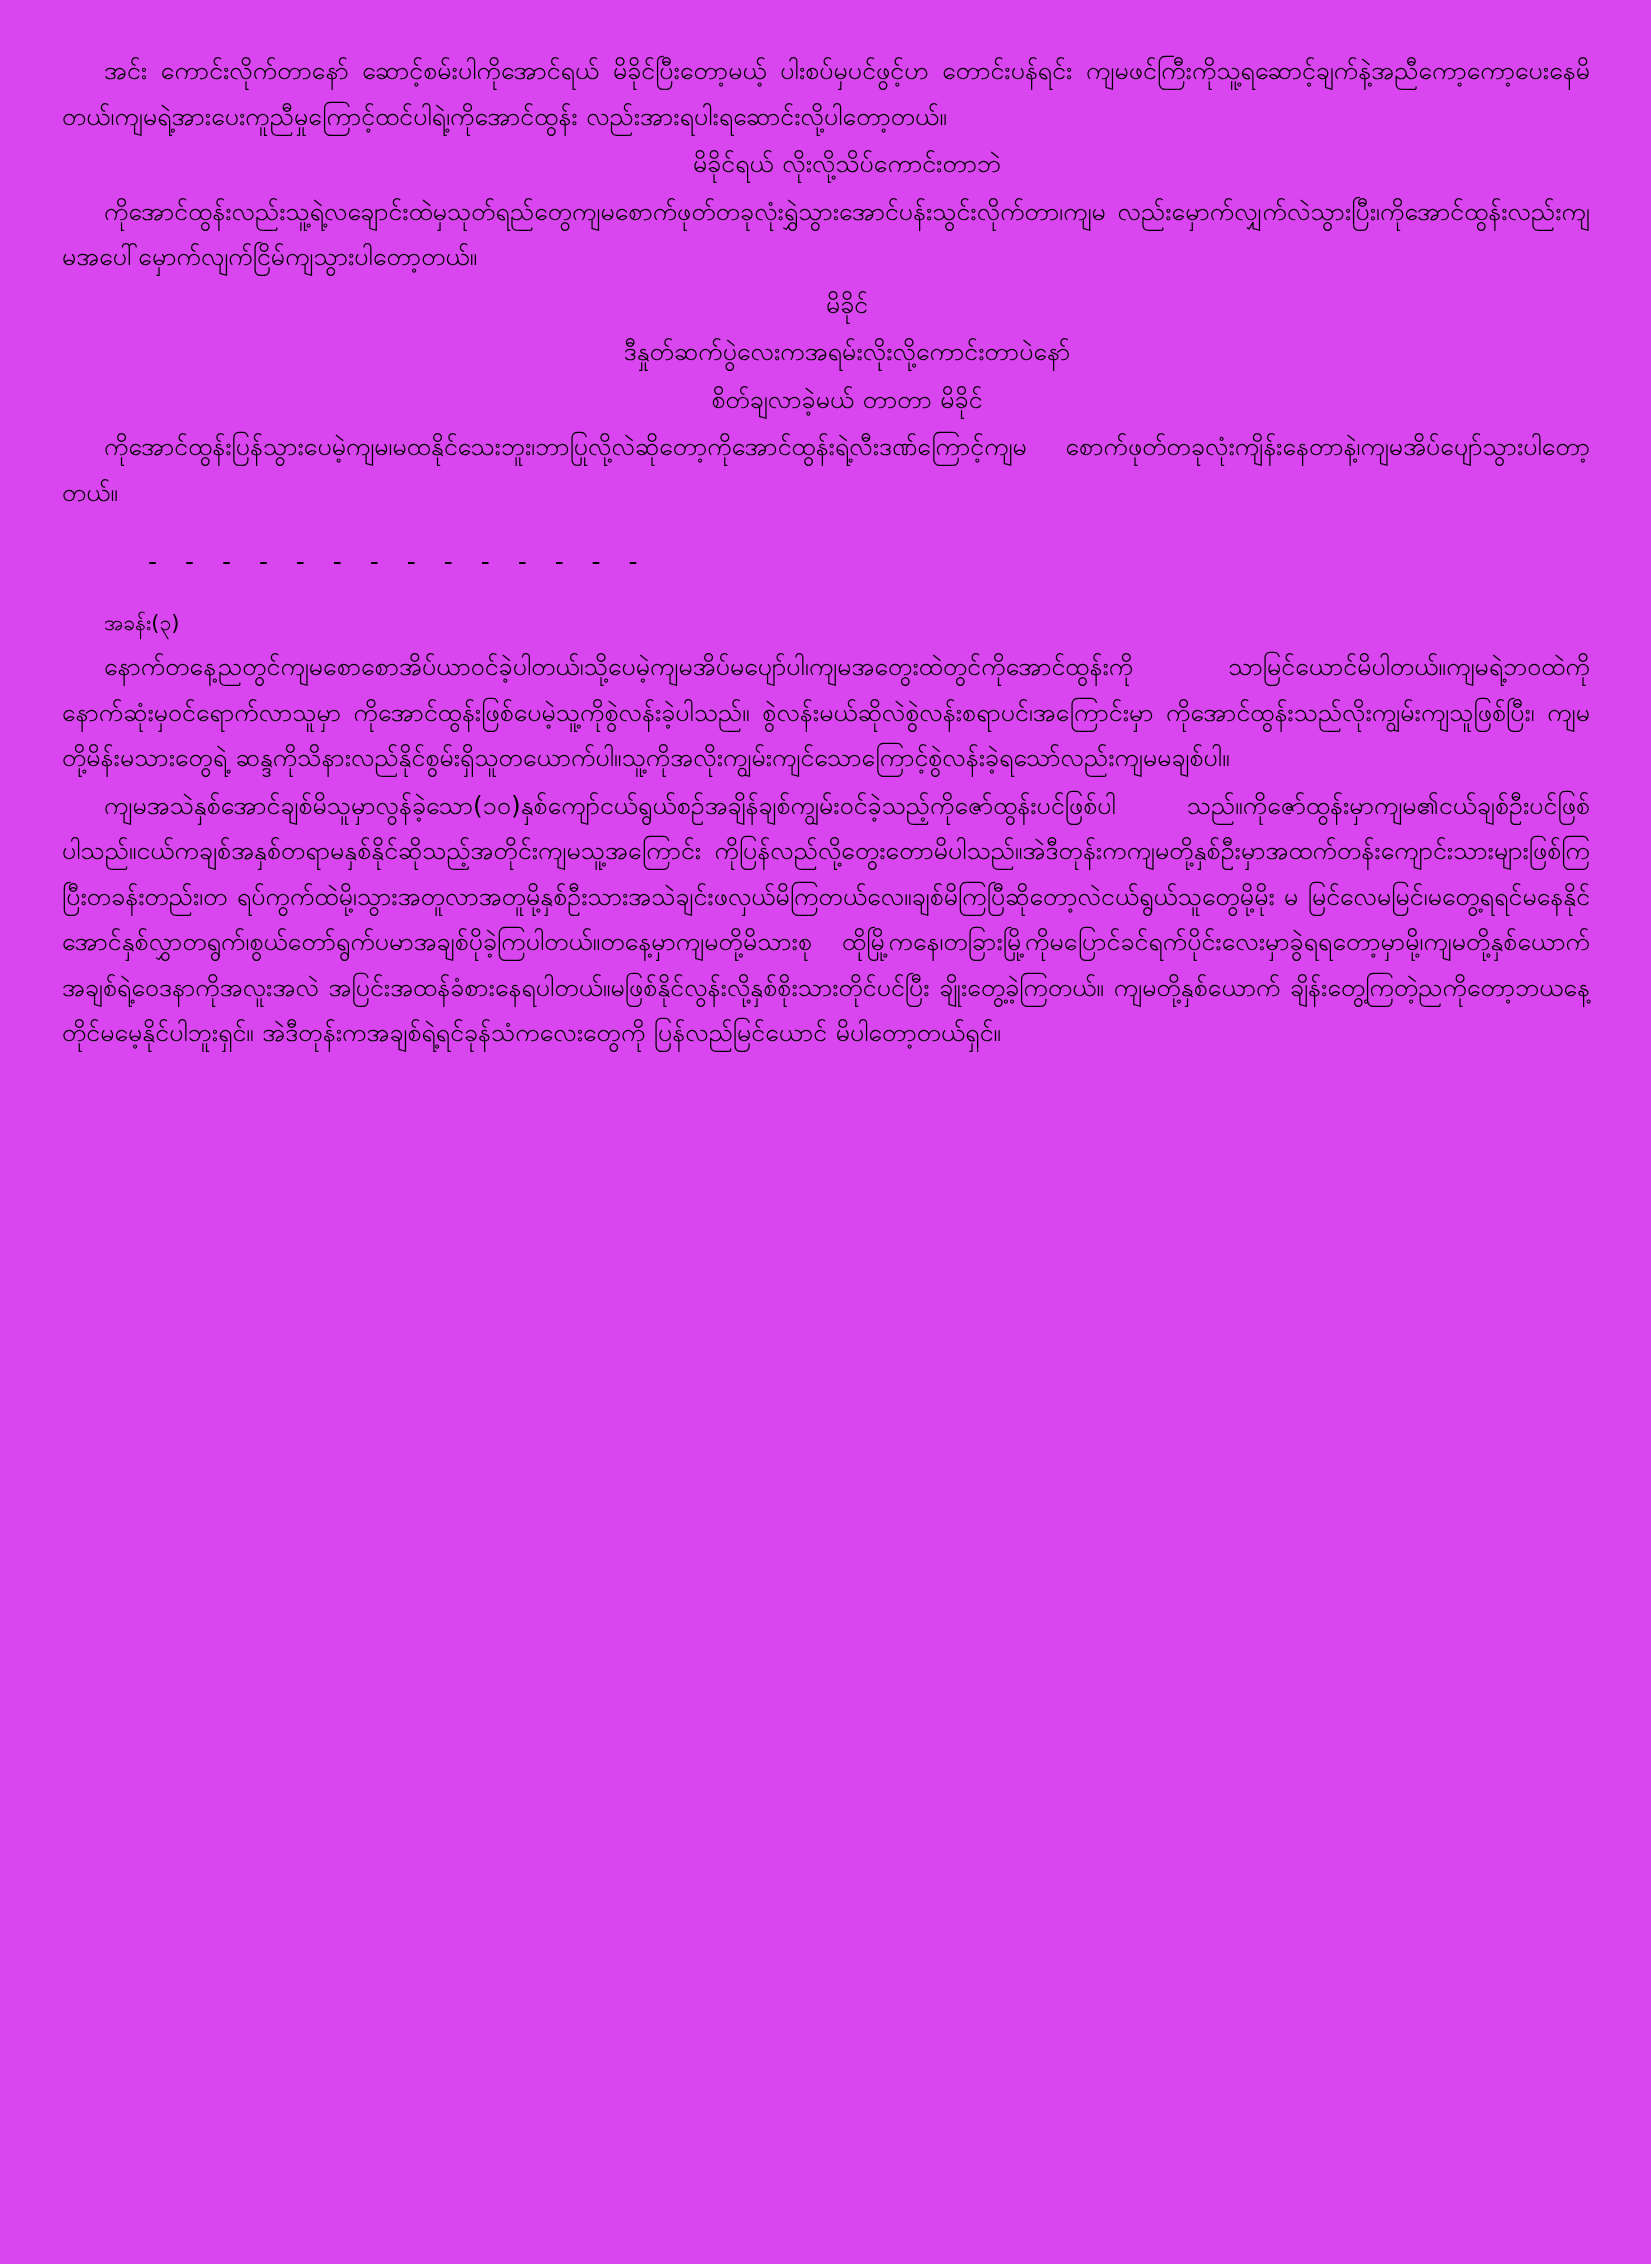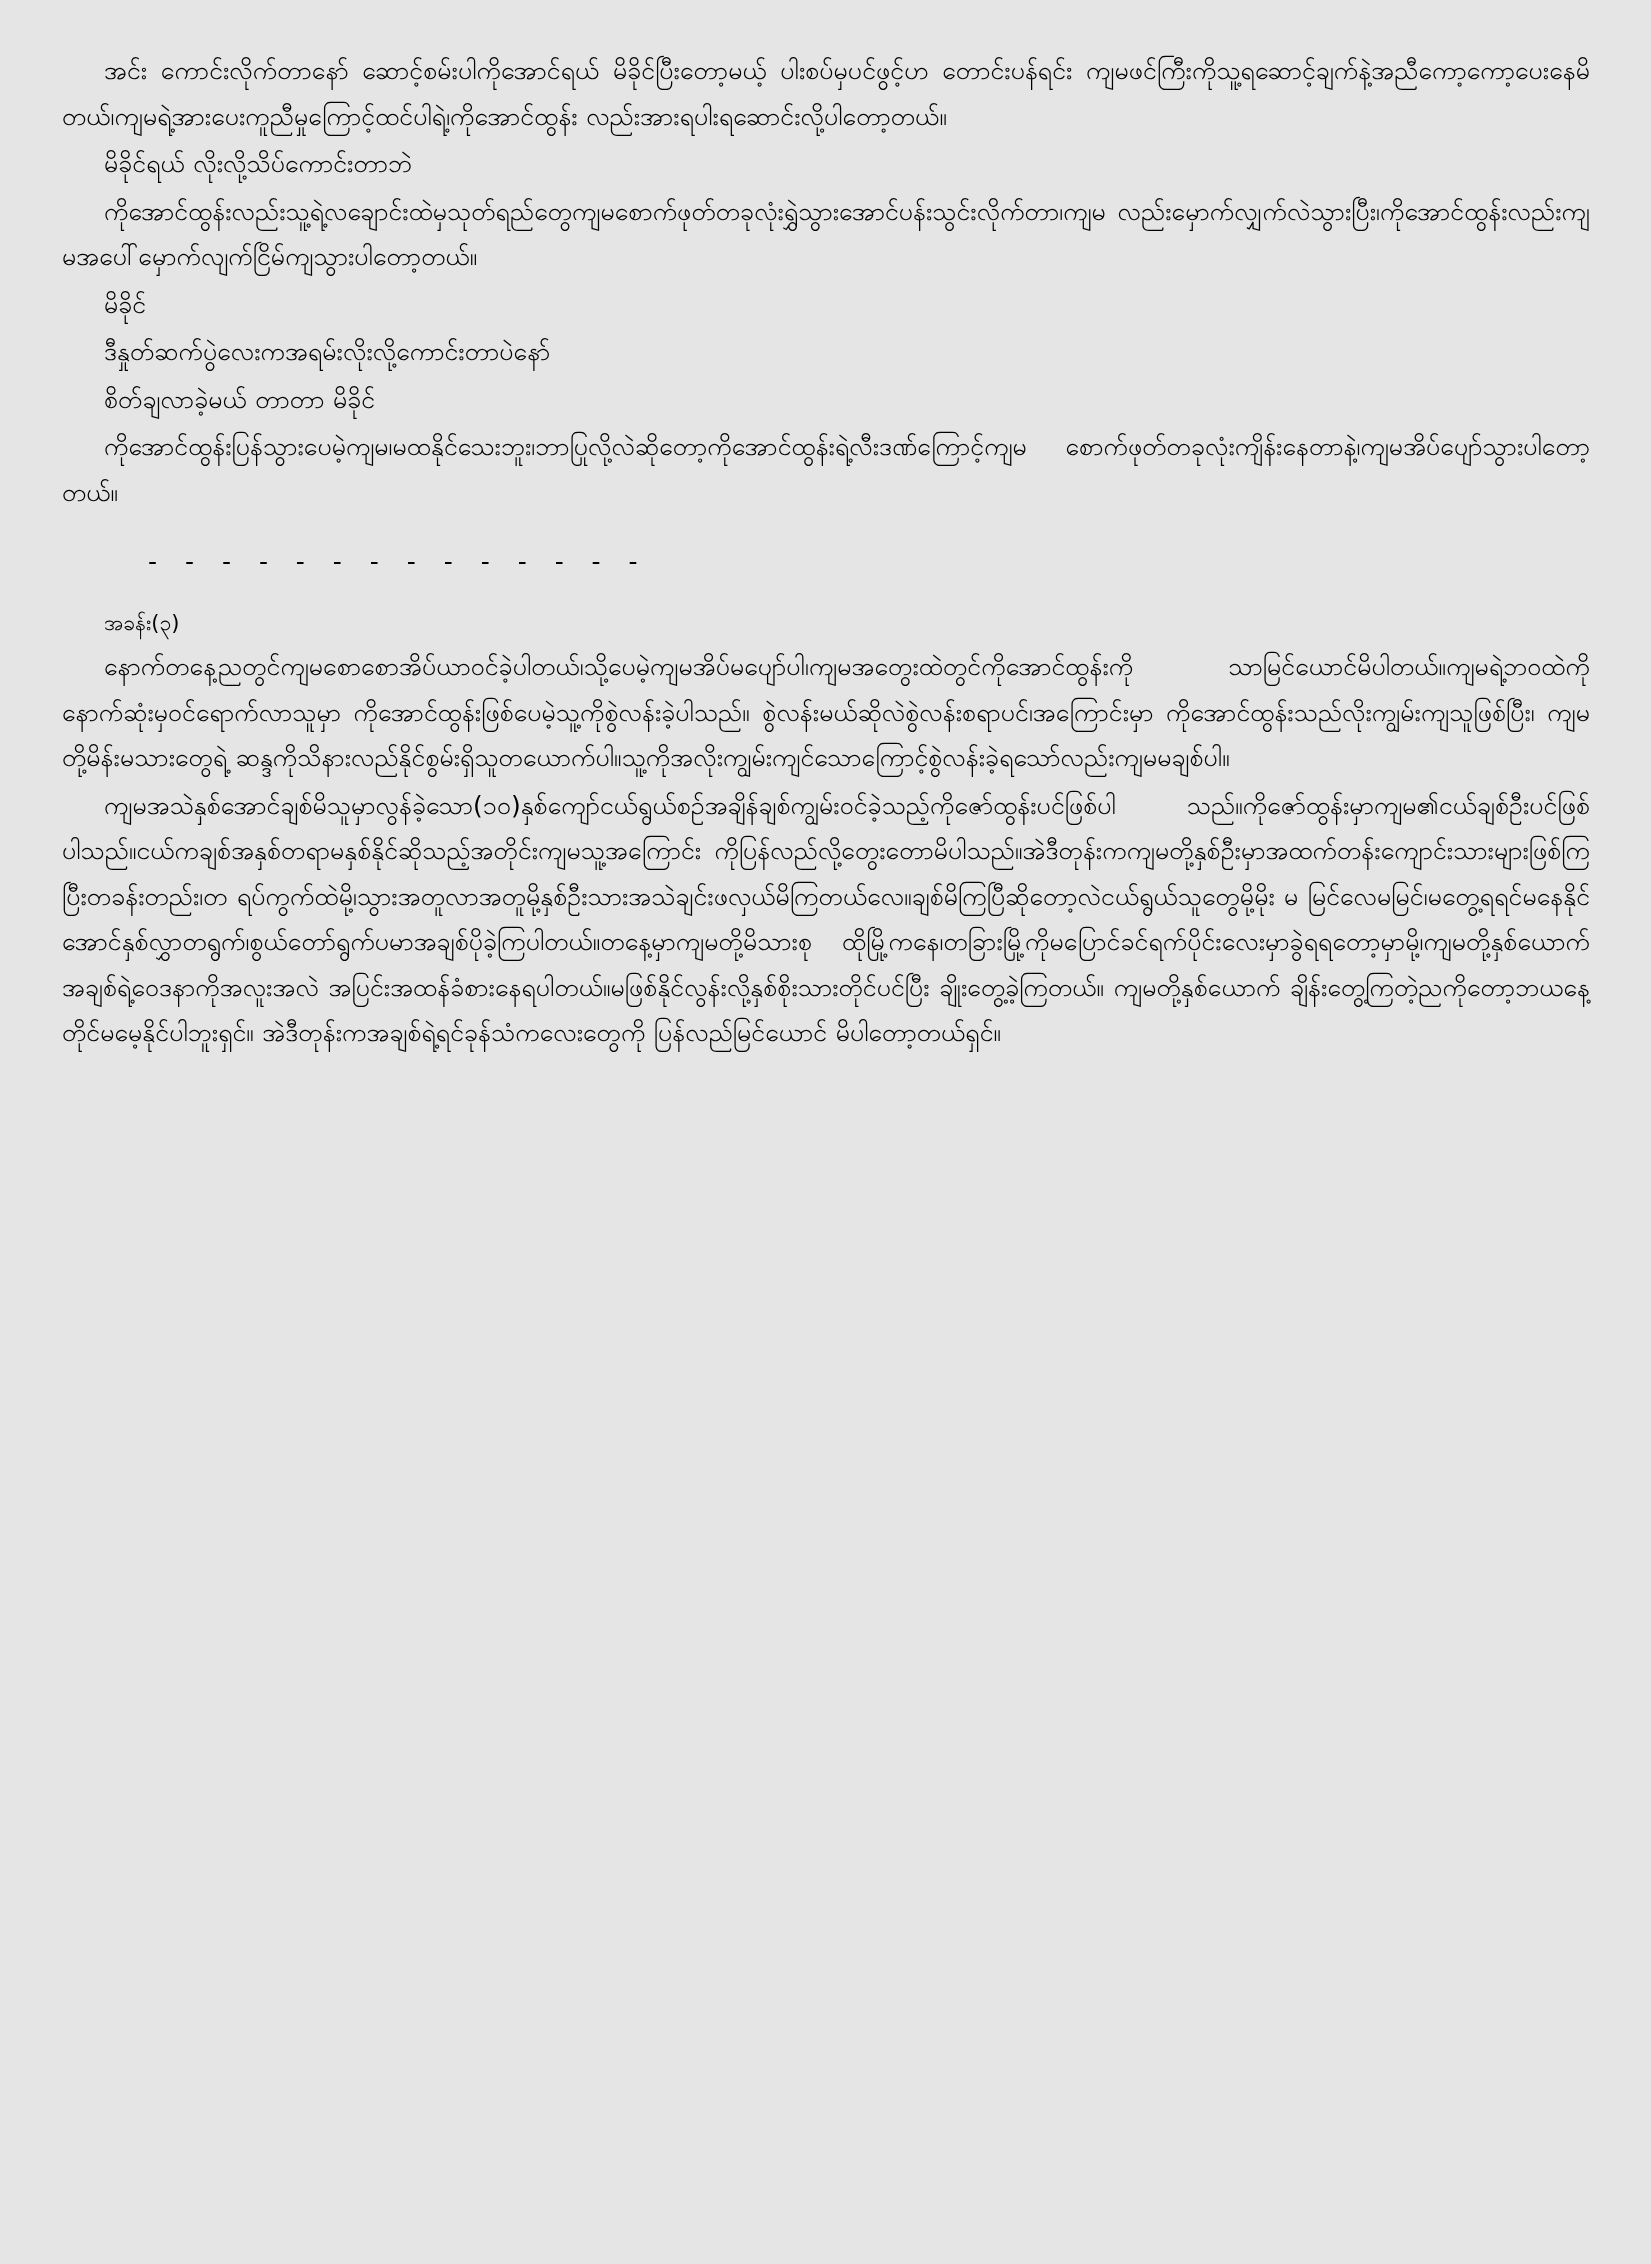--- a/index.html
+++ b/index.html
@@ -11,36 +11,36 @@
     width: 1652px;
     min-height: 2265px;
     font-family: "DejaVu Sans", "Liberation Sans", sans-serif;
     color: #000000;
   }
   .page {
     width: 1652px;
     min-height: 2265px;
     box-sizing: border-box;
     padding: 48px 62px 40px 62px;
-    background: #e5e5e5;
+    background: #d946ef;
   }
   .para {
     font-size: 25px;
     line-height: 1.82;
     text-align: justify;
     text-justify: inter-word;
     margin: 0 0 2px 0;
     word-spacing: 0.5px;
   }
   .para.indent {
     text-indent: 42px;
   }
   .para.dialog {
     text-indent: 42px;
-    text-align: left;
+    text-align: center;
   }
   .para.nojust {
     text-align: left;
   }
   .divider {
     margin: 34px 0 30px 86px;
     font-size: 25px;
     letter-spacing: 10px;
     color: #000;
     line-height: 1;

